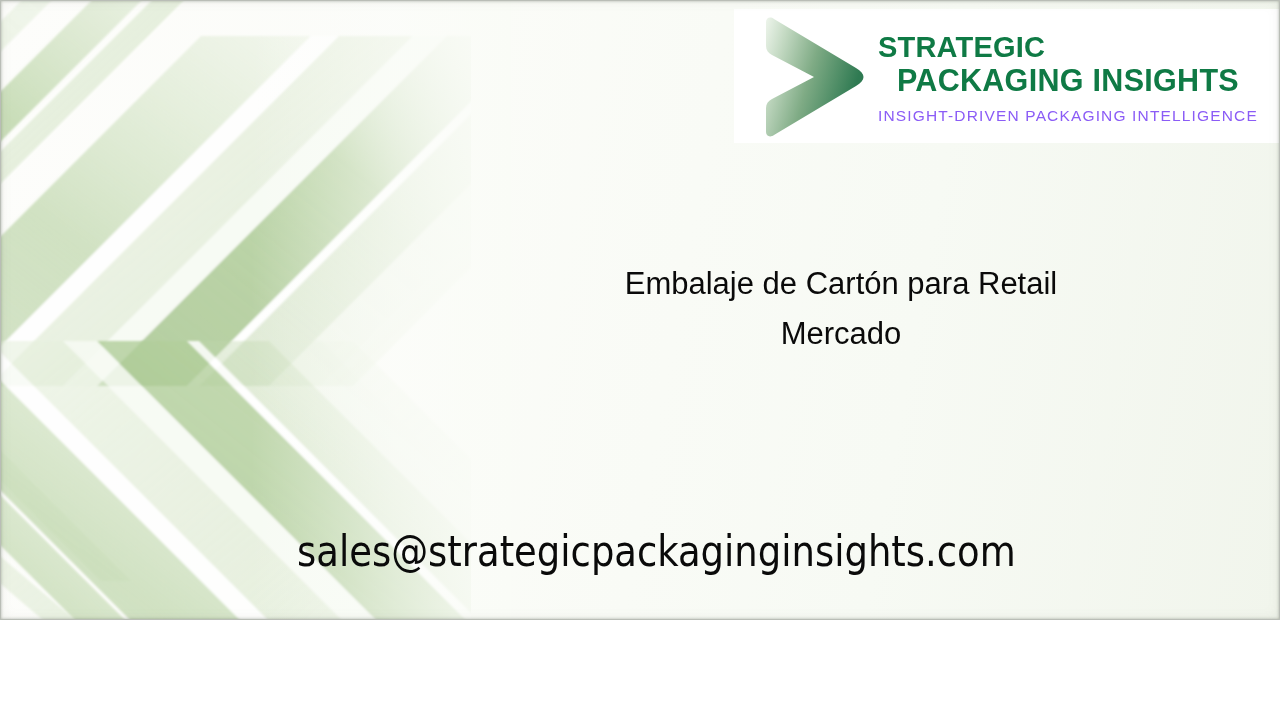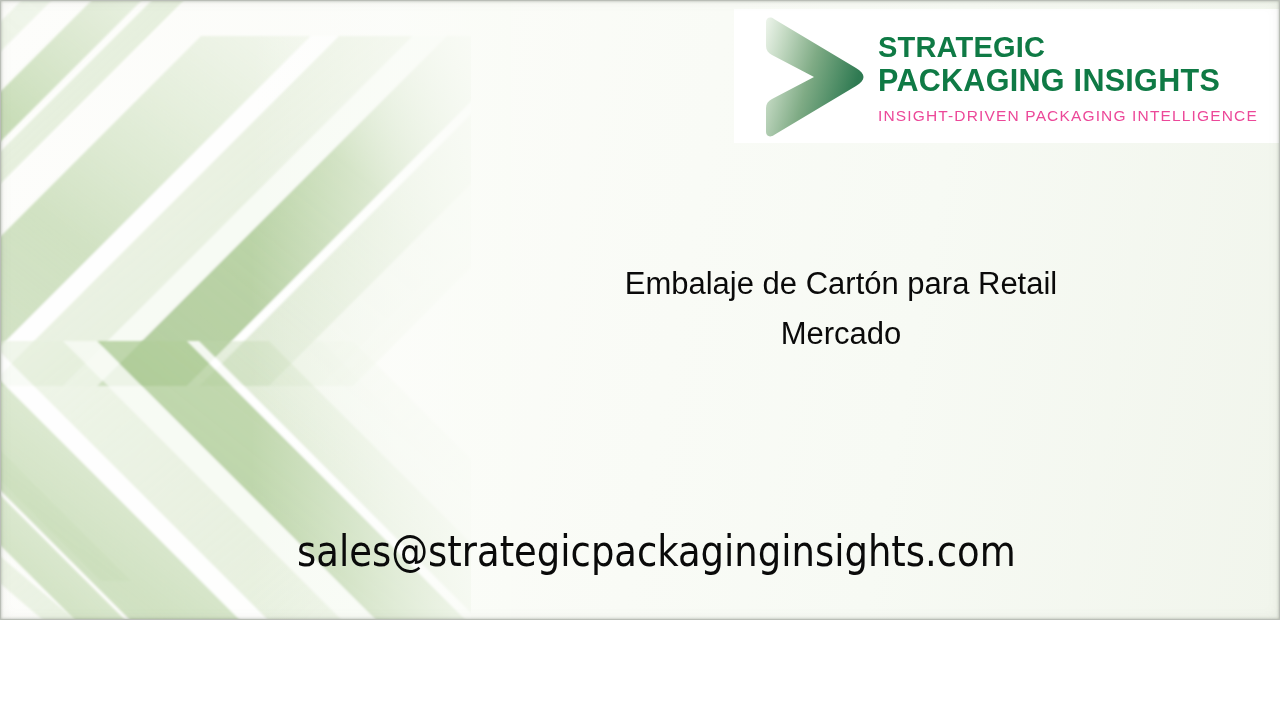--- a/index.html
+++ b/index.html
@@ -64,24 +64,24 @@
     padding-top: 4px;
   }
   .logo-line {
     color: #0f7a45;
     font-weight: bold;
     font-size: 29px;
     letter-spacing: 0.2px;
     line-height: 33px;
     font-family: "Liberation Sans", sans-serif;
   }
-  .logo-line.l2 { font-size: 30.5px; letter-spacing: 0.3px; }
+  .logo-line.l2 { font-size: 30.5px; letter-spacing: 0.3px; text-align: center; }
   .logo-tagline {
     margin-top: 10px;
-    color: #ec4899;
+    color: #8b5cf6;
     font-size: 15.5px;
     letter-spacing: 1.15px;
     font-family: "Liberation Sans", sans-serif;
     white-space: nowrap;
   }
 
   
   .title {
     position: absolute;
     left: 440px;

